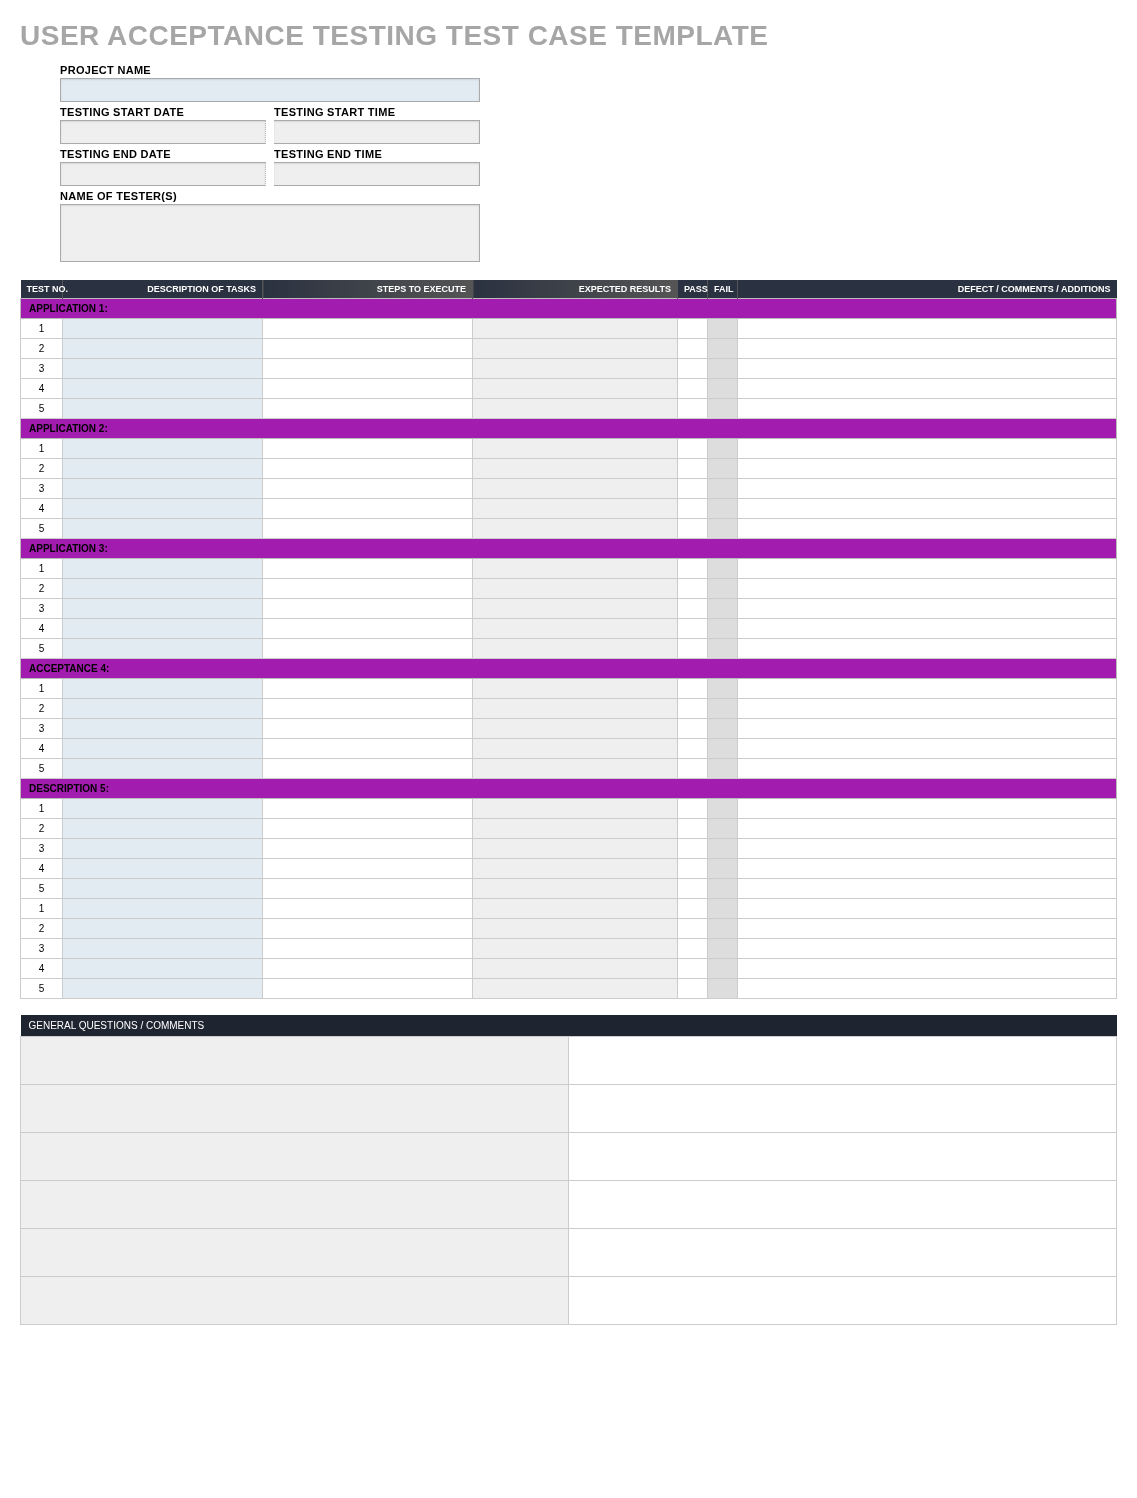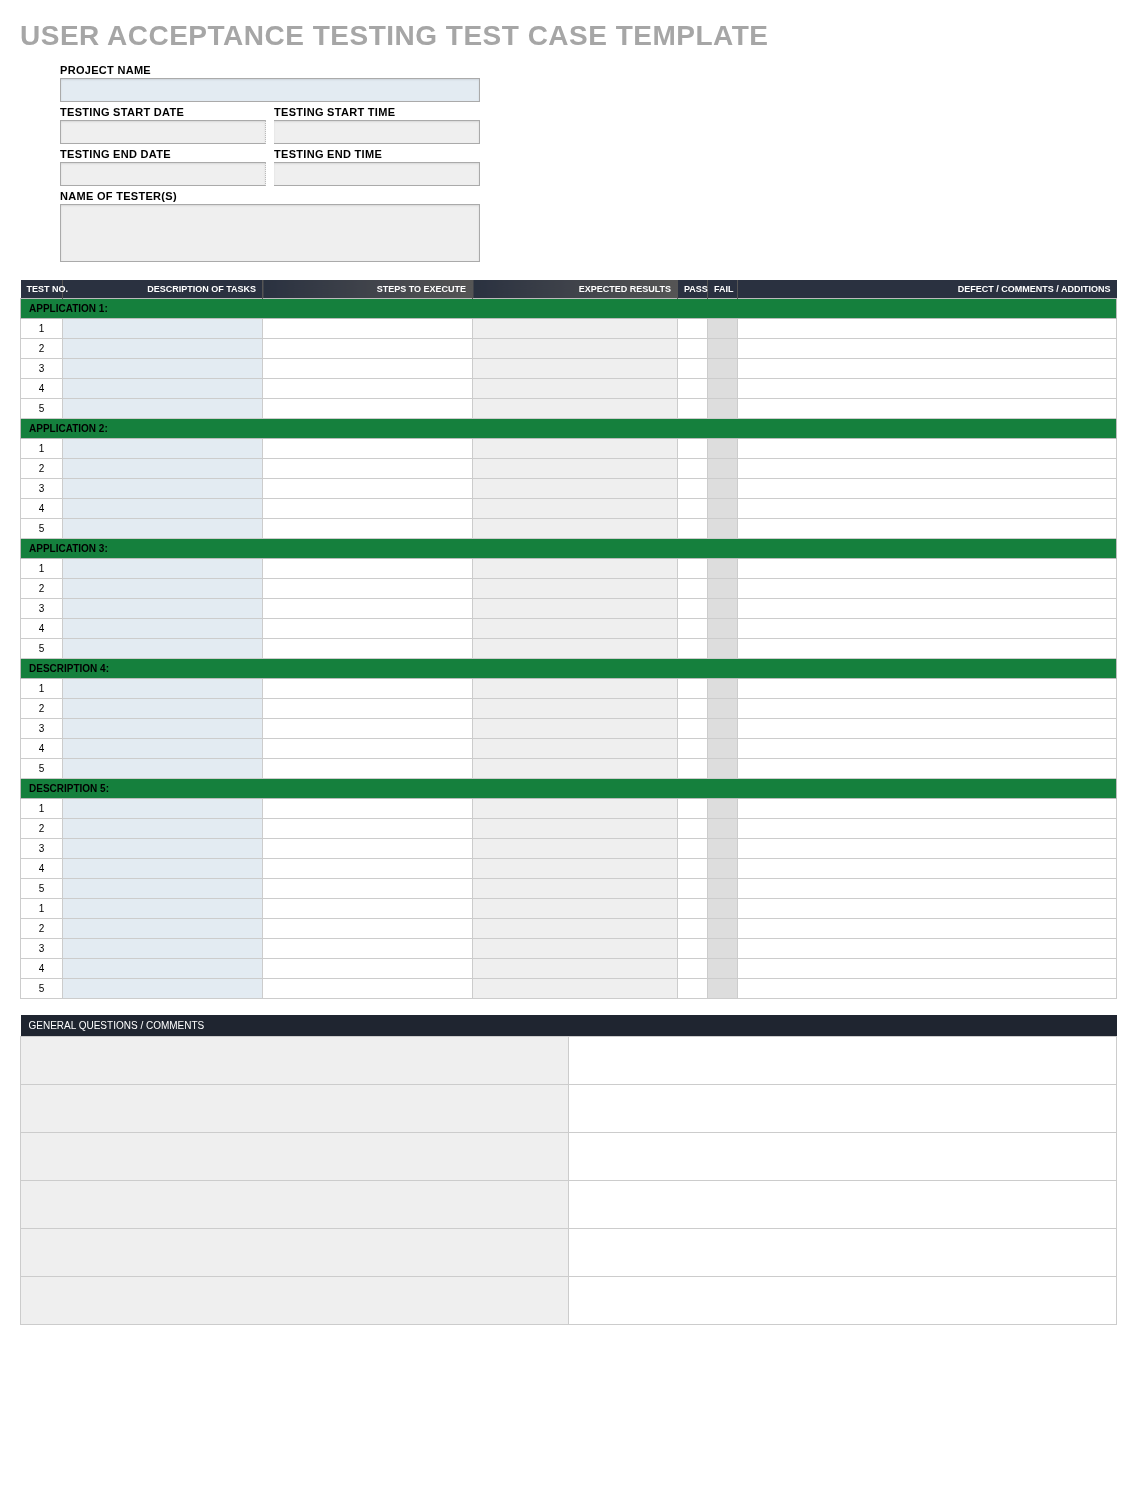--- a/index.html
+++ b/index.html
@@ -66,21 +66,21 @@
   }
   .col-testno { width: 42px; text-align: center; }
   .col-desc   { width: 200px; }
   .col-steps  { width: 210px; }
   .col-exp    { width: 205px; }
   .col-pass   { width: 30px; text-align: center; }
   .col-fail   { width: 30px; text-align: center; }
   .col-def    { }
 
   .app-header td {
-    background: #15803d;
+    background: #a21caf;
     font-size: 10px;
     font-weight: bold;
     padding: 4px 8px;
     border: 1px solid #bbb;
   }
   .data-row td {
     border: 1px solid #ccc;
     height: 20px;
     font-size: 10px;
     padding: 2px 6px;
@@ -306,21 +306,21 @@
       <tr class="data-row">
         <td class="c-testno">5</td>
         <td class="c-desc"></td>
         <td class="c-steps"></td>
         <td class="c-exp"></td>
         <td class="c-pass"></td>
         <td class="c-fail"></td>
         <td class="c-def"></td>
       </tr>
       <tr class="app-header">
-        <td colspan="7">DESCRIPTION 4:</td>
+        <td colspan="7">ACCEPTANCE 4:</td>
       </tr>
       <tr class="data-row">
         <td class="c-testno">1</td>
         <td class="c-desc"></td>
         <td class="c-steps"></td>
         <td class="c-exp"></td>
         <td class="c-pass"></td>
         <td class="c-fail"></td>
         <td class="c-def"></td>
       </tr>

